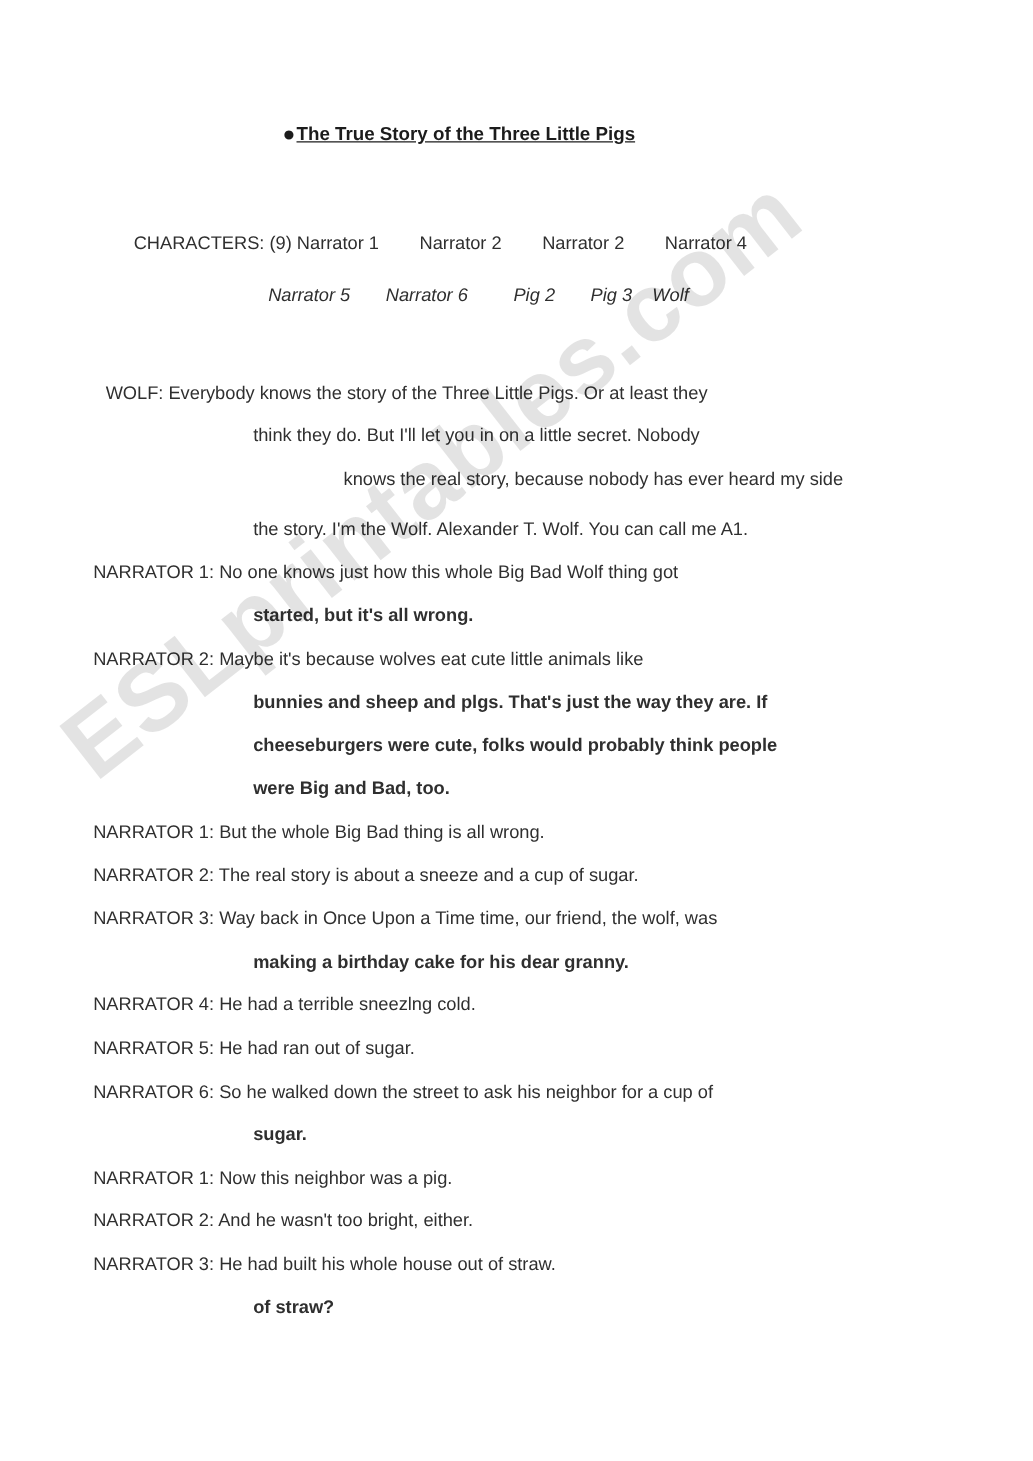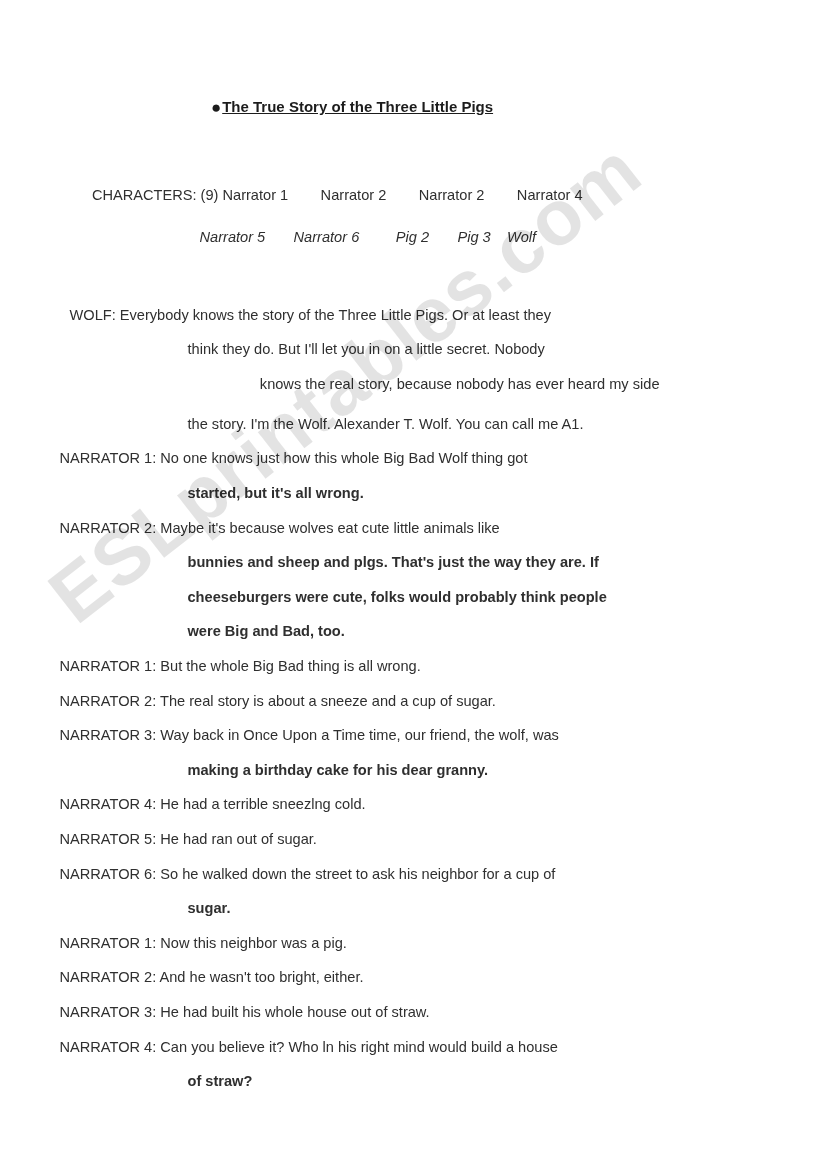--- a/index.html
+++ b/index.html
@@ -43,21 +43,21 @@
     font-family: "Liberation Sans", sans-serif;
     font-size: 78px;
     font-weight: bold;
     letter-spacing: 1px;
     color: rgba(0, 0, 0, 0.11);
     white-space: nowrap;
   }
 
   .content {
     position: absolute;
-    left: 3px; top: 0;
+    left: 18px; top: 0;
     width: 698px;
     z-index: 2;
   }
 
   .doc-title {
     text-align: center;
     margin-top: 98px;
     font-size: 15px;
     font-weight: bold;
     color: #1c1c1c;
@@ -174,20 +174,19 @@
           <div class="entry">
             <p class="first">NARRATOR 1: Now this neighbor was a pig.</p>
           </div>
           <div class="entry">
             <p class="first">NARRATOR 2: And he wasn't too bright, either.</p>
           </div>
           <div class="entry">
             <p class="first">NARRATOR 3: He had built his whole house out of straw.</p>
           </div>
           <div class="entry">
-            <p class="first">NARRATOR 4: Can you believe it? Who ln his right mind would build a house</p>
             <p class="cont">of straw?</p>
           </div>
         </div>
 
     </div>
   </div>
 </div>
 
 </body></html>

